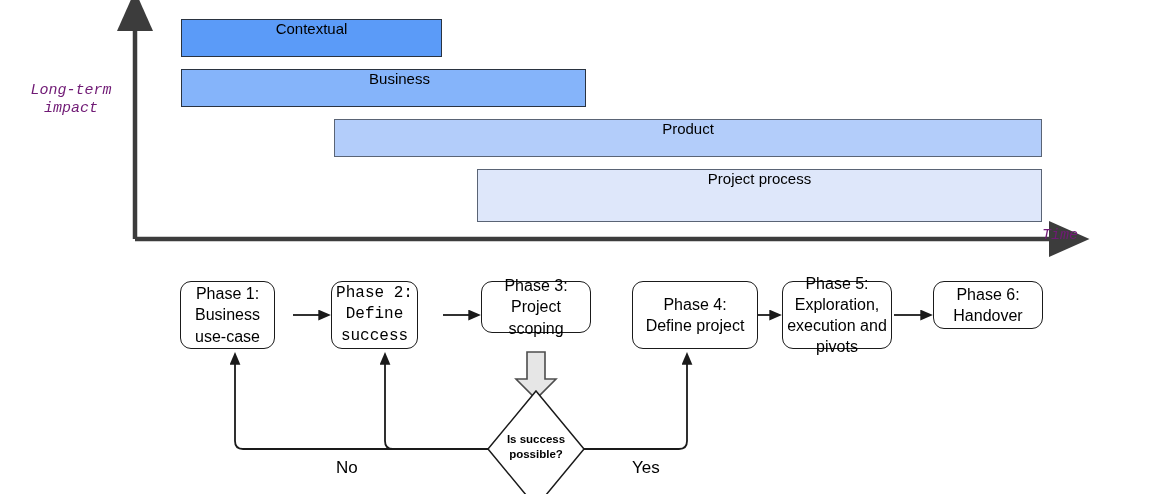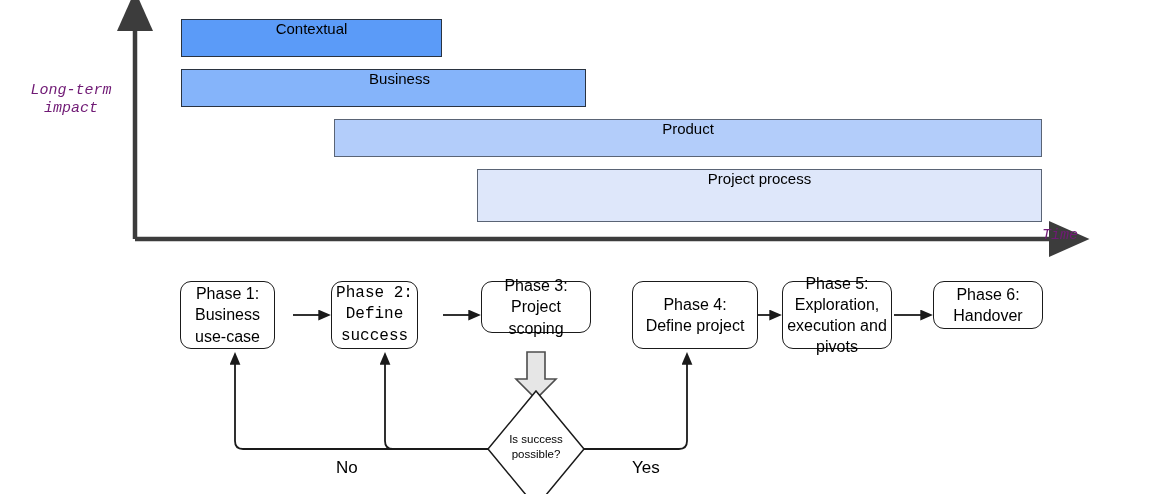--- a/index.html
+++ b/index.html
@@ -72,20 +72,21 @@
     position: absolute;
     left: 489px;
     top: 432px;
     width: 94px;
     text-align: center;
     font-size: 11.5px;
     color: #000000;
     line-height: 1.3;
     white-space: pre-line;
     font-family: "Liberation Sans", sans-serif;
+    font-weight: bold;
   }
   .branch-label {
     position: absolute;
     font-size: 17px;
     color: #000000;
     font-family: "Liberation Sans", sans-serif;
   }
   #label-no  { left: 336px; top: 458px; }
   #label-yes { left: 632px; top: 458px; }
 </style>

